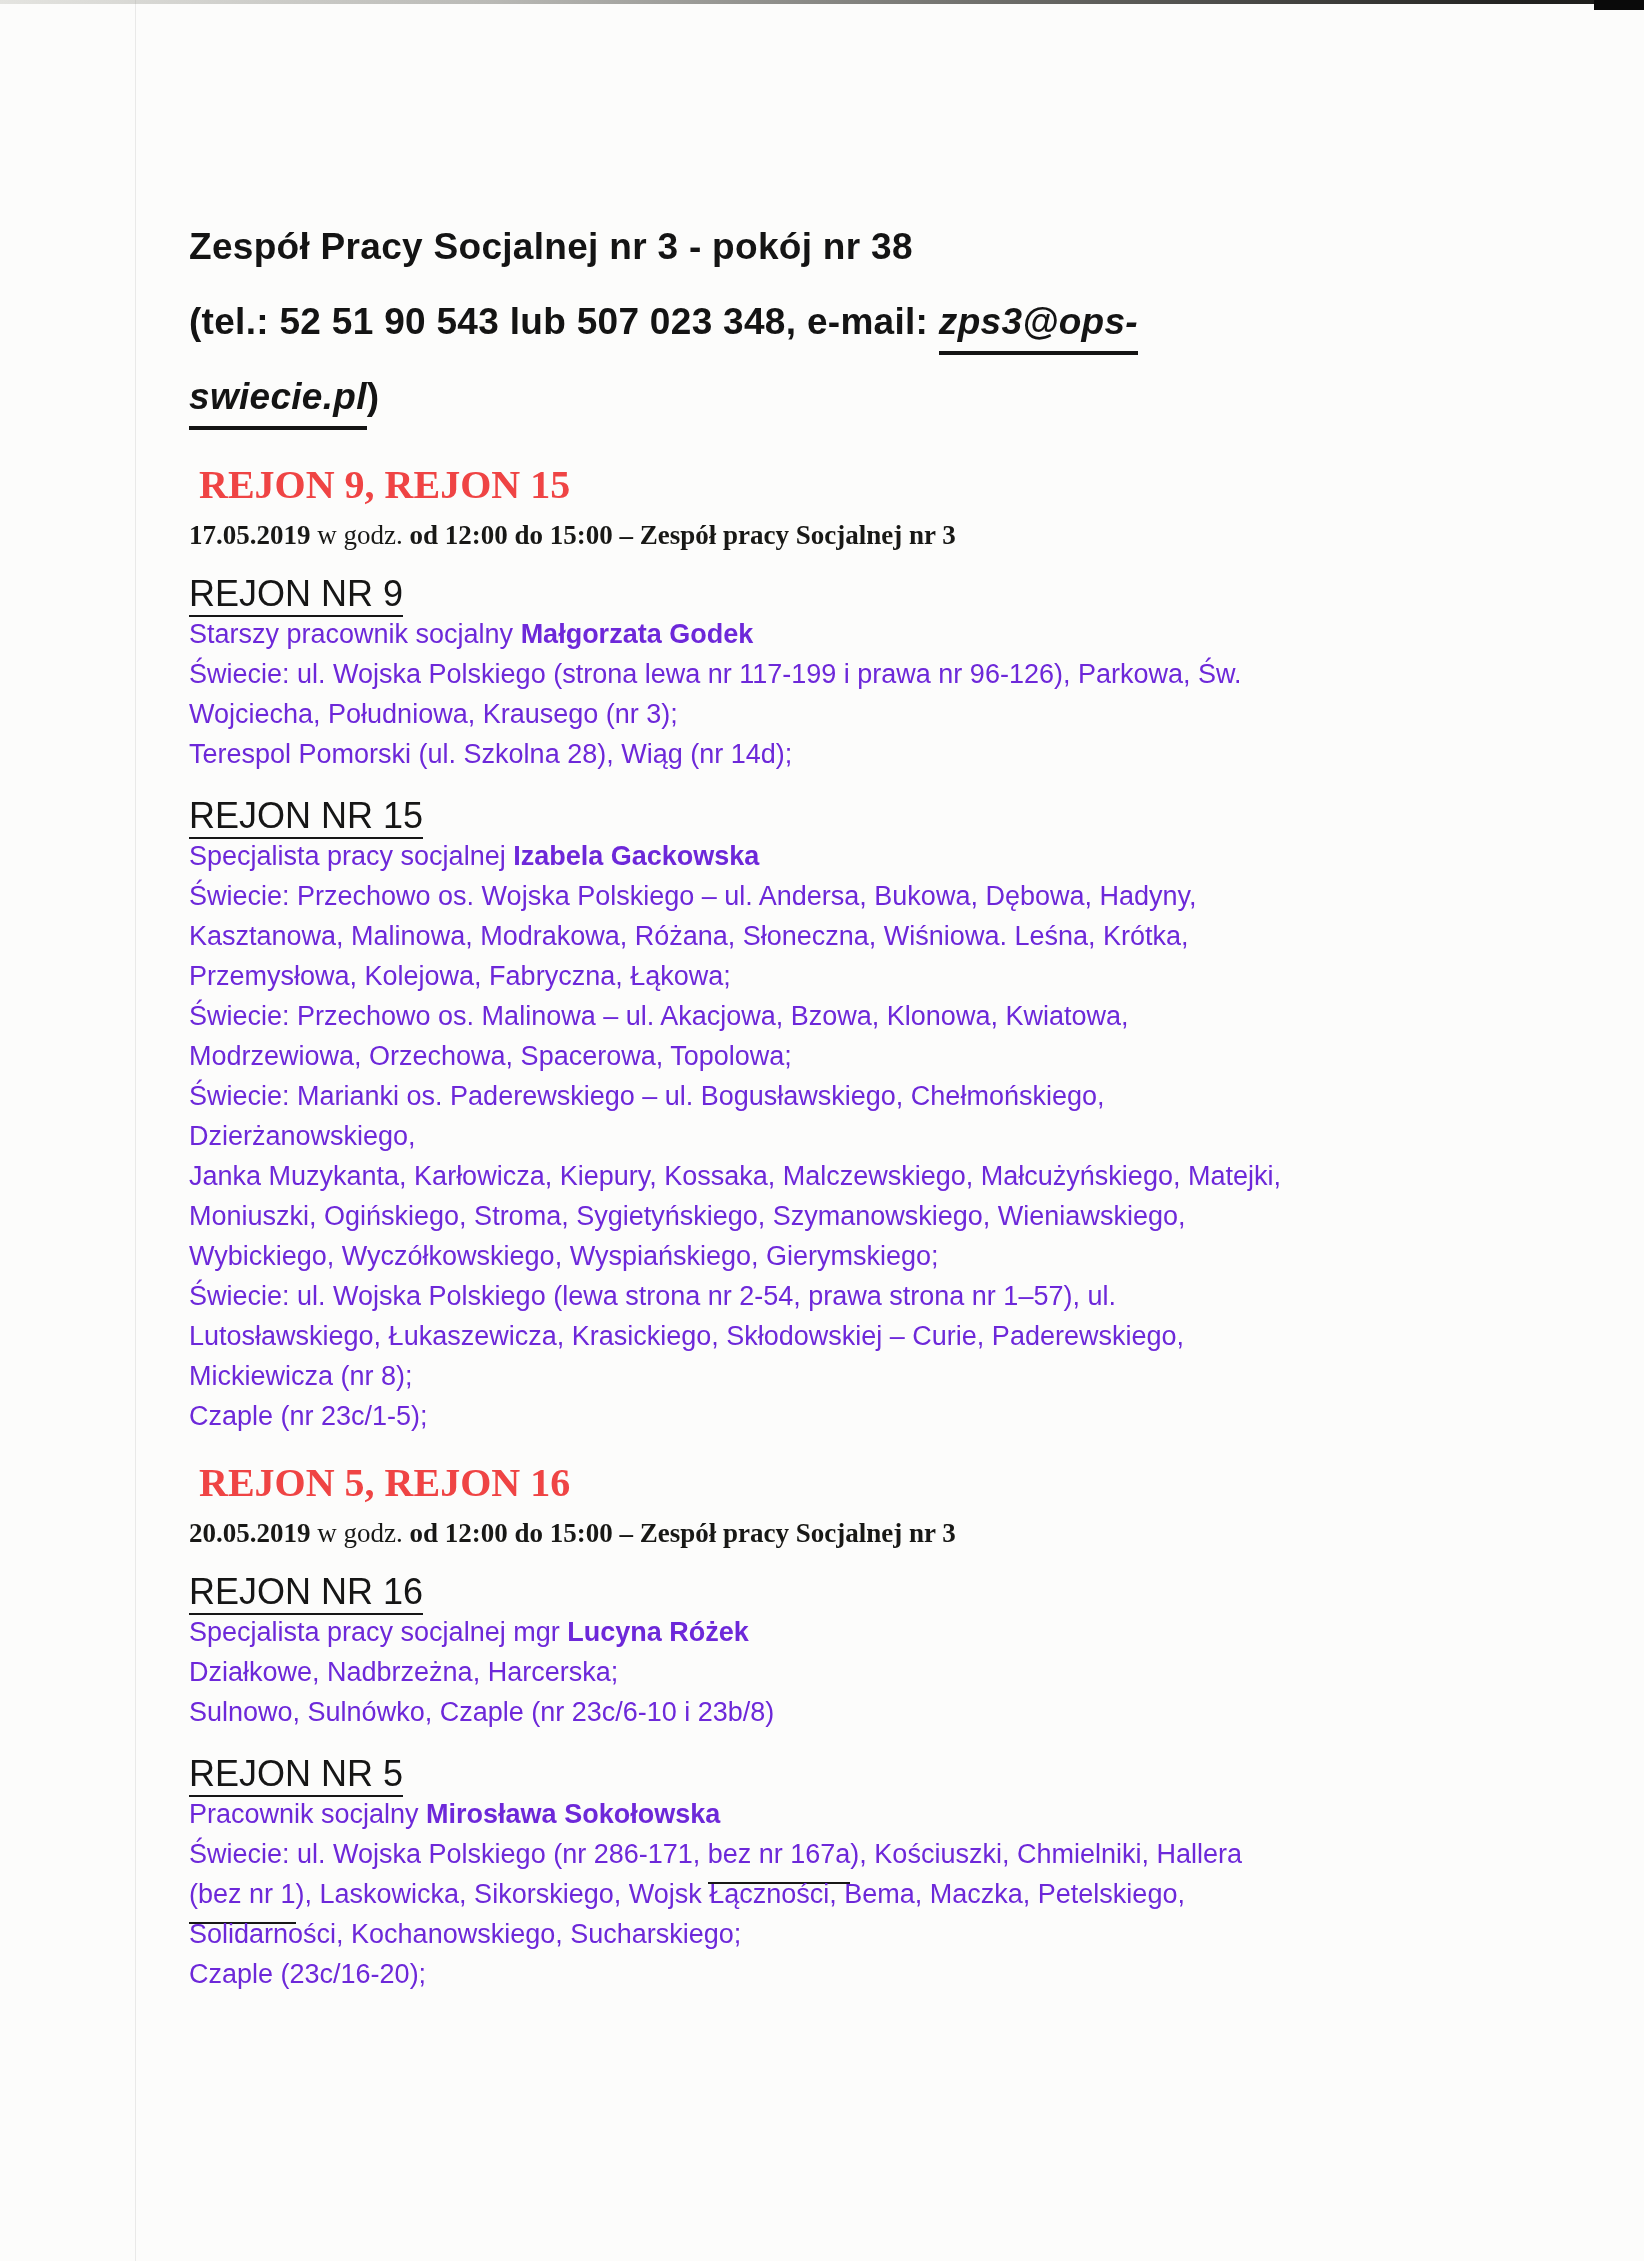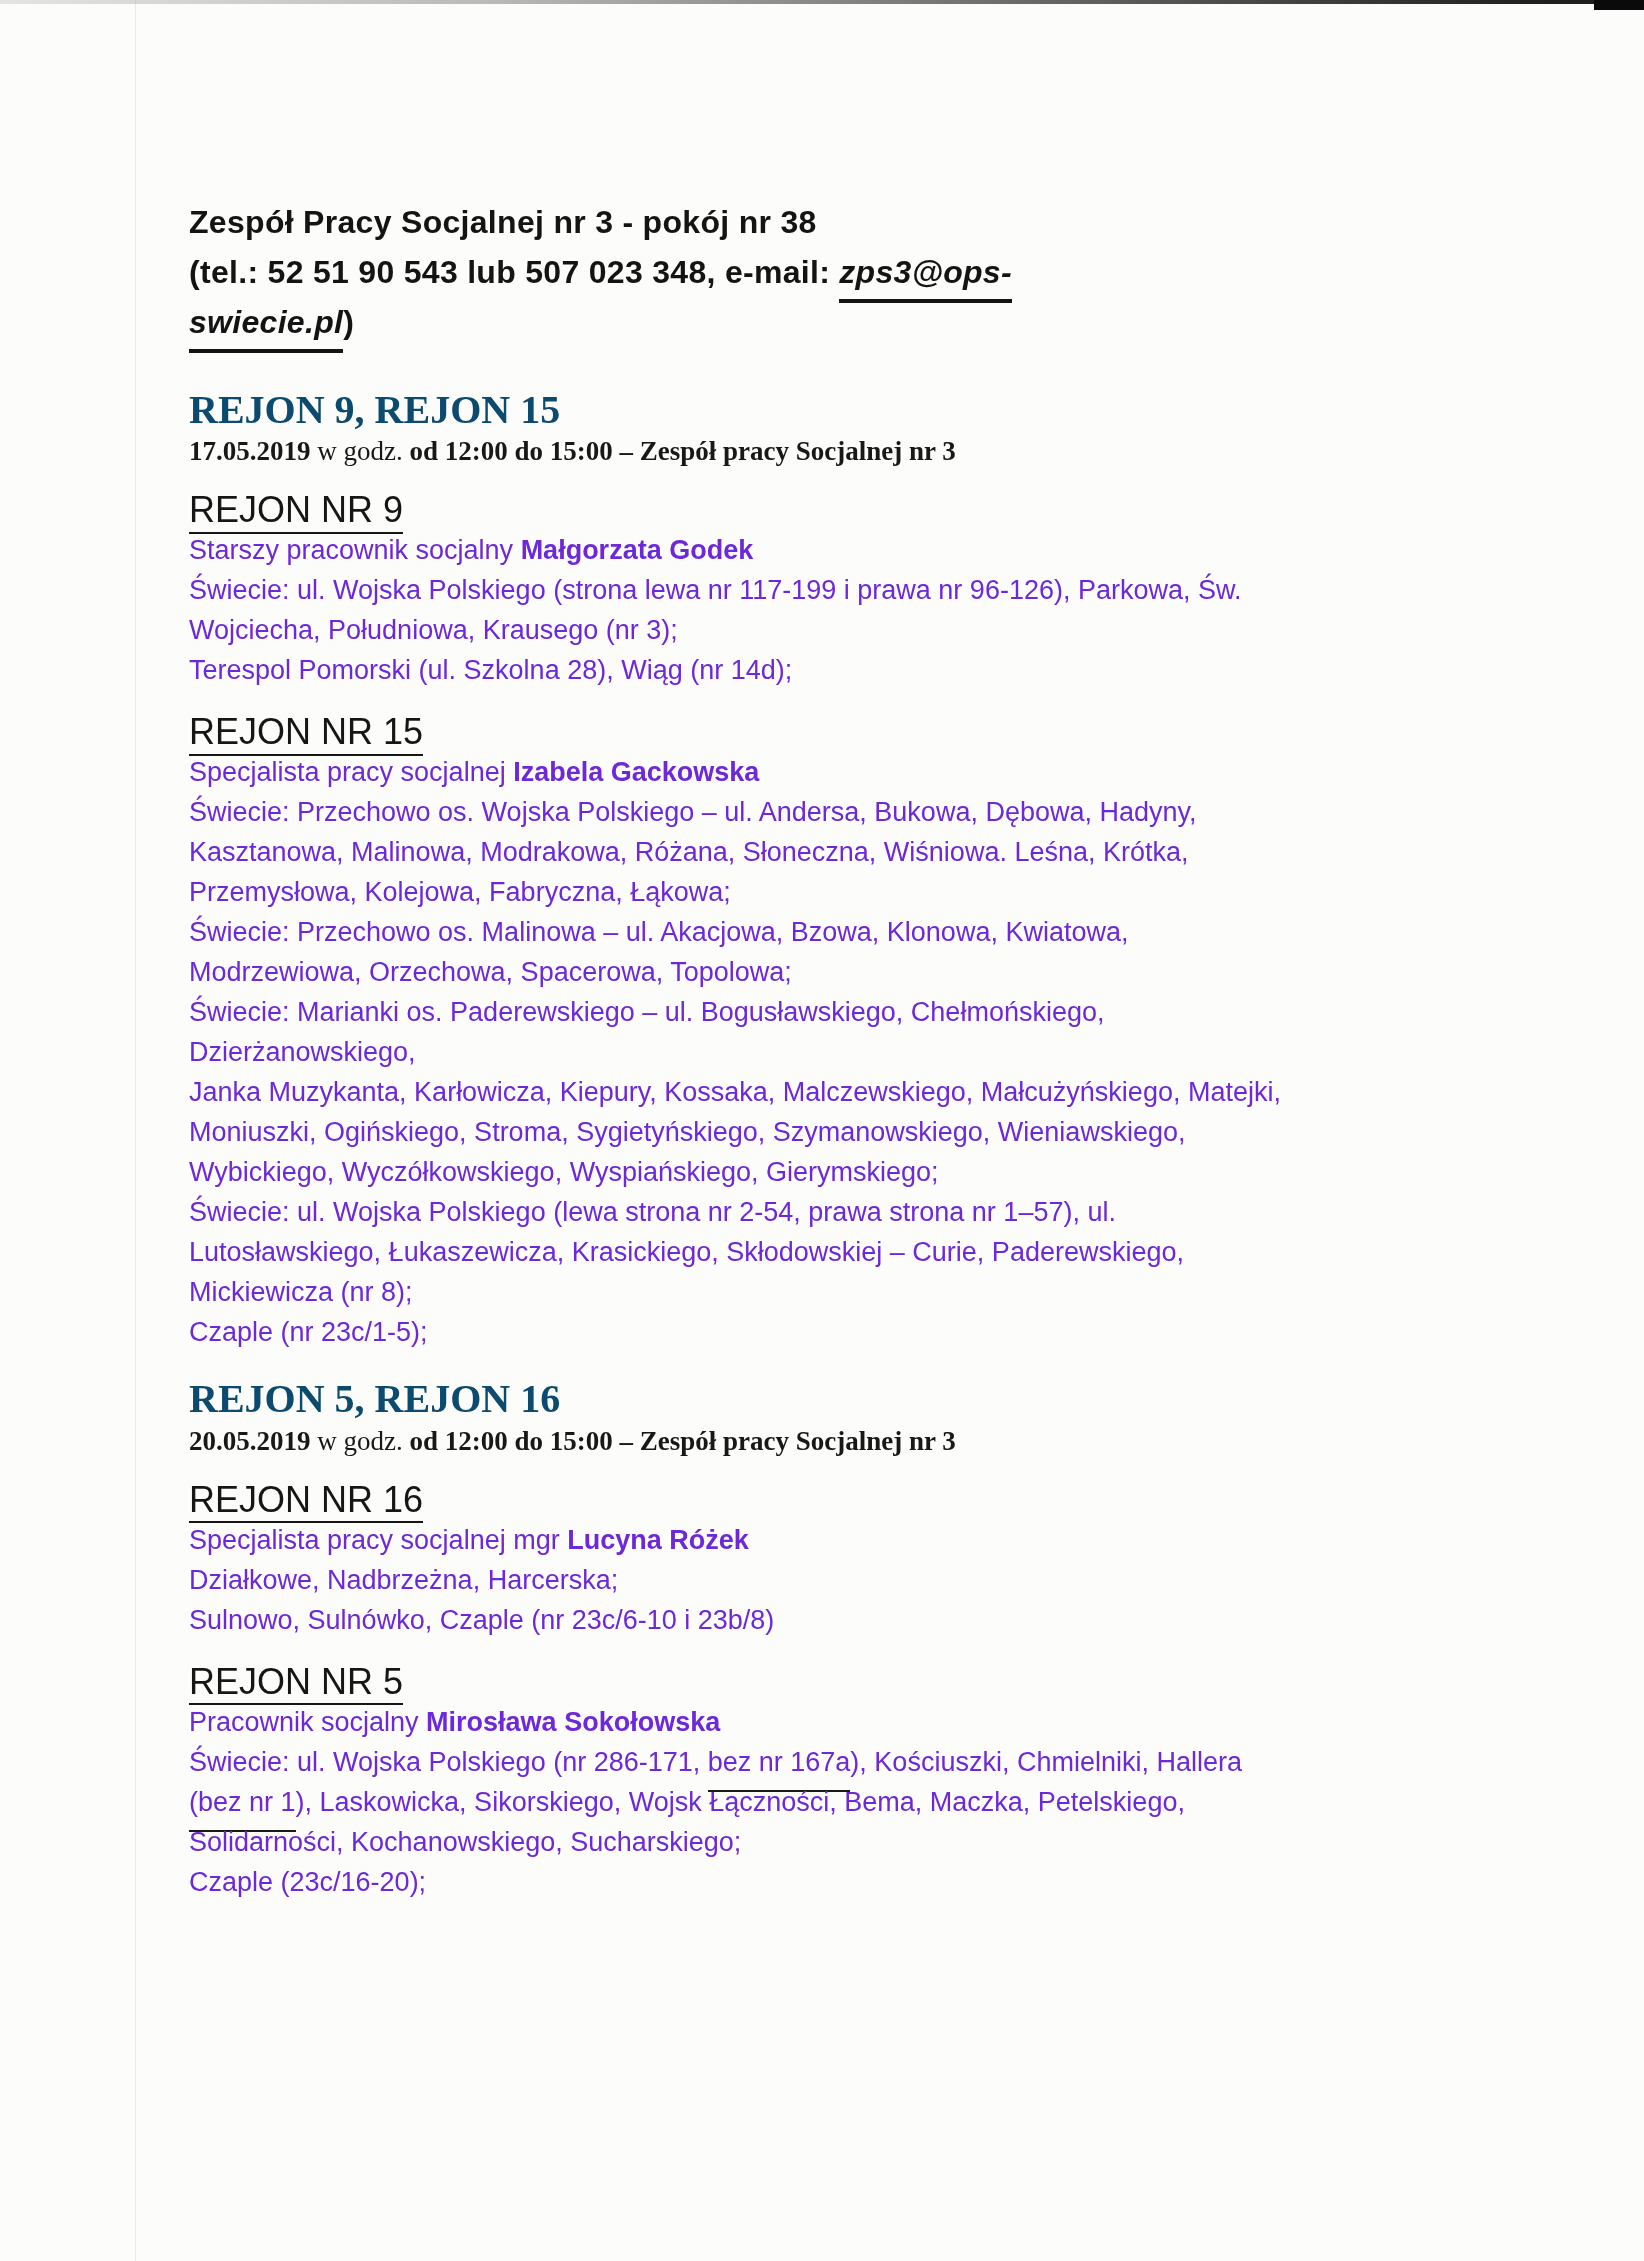--- a/index.html
+++ b/index.html
@@ -9,28 +9,28 @@
   
   .scan-top-line{position:absolute;left:0;top:0;width:1644px;height:3.9px;
     background:linear-gradient(to right,#e4e4e0 0%,#b9b9b5 30%,#6f6f6b 60%,#232321 92%,#1a1a18 100%);}
   .scan-corner-box{position:absolute;right:0;top:0;width:50px;height:9.7px;background:#0a0a0a;}
   .scan-vertical-streak{position:absolute;left:135px;top:0;width:1.3px;height:2261px;background:rgba(150,150,148,0.18);}
 
   .content{position:absolute;left:189px;top:197px;width:1309px;}
 
   
   .header{margin:0 0 40px 0;}
-  .header-line{font-family:"Liberation Sans",sans-serif;font-weight:700;font-size:32px;line-height:50px;
-    letter-spacing:0.3px;white-space:nowrap;color:#141414;}
+  .header-line{font-family:"Liberation Sans",sans-serif;font-weight:700;font-size:37px;line-height:50px;
+    letter-spacing:0.3px;white-space:nowrap;color:#141414;margin-top:25px;}
   .header-line .u{border-bottom:4.5px solid #141414;padding-bottom:9px;font-style:italic;}
 
   
   .session{margin-top:24px;}
-  .session-title{margin:0;font-family:"Liberation Serif",serif;font-weight:700;font-size:40px;line-height:46px;
-    color:#0c4a6e;white-space:nowrap;}
+  .session-title{margin:10px;font-family:"Liberation Serif",serif;font-weight:700;font-size:40px;line-height:46px;
+    color:#ef4444;white-space:nowrap;}
   .date-line{margin:1.3px 0 17px 0;font-family:"Liberation Serif",serif;font-weight:400;font-size:27px;line-height:34px;
     color:#181816;white-space:nowrap;}
   .date-line .b{font-weight:700;}
 
   
   .region{margin-top:22px;}
   .region-label{font-family:"Liberation Sans",sans-serif;font-size:36px;line-height:40px;white-space:nowrap;}
   .region-label .label-text{border-bottom:2.6px solid #161616;padding-bottom:1.3px;}
   .body-line{font-family:"Liberation Sans",sans-serif;font-size:27px;line-height:40px;white-space:nowrap;color:#6d28d9;}
   .body-line .b{font-weight:700;}

